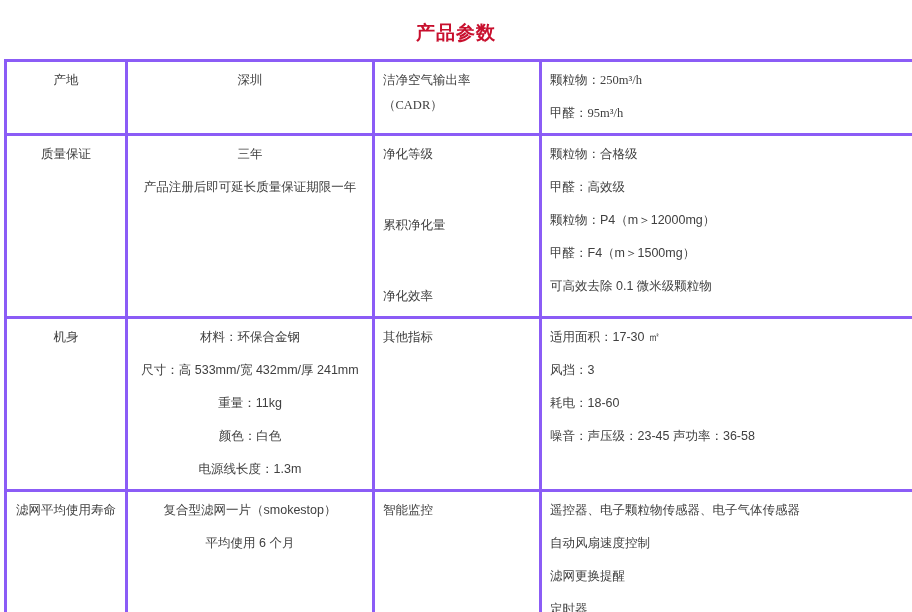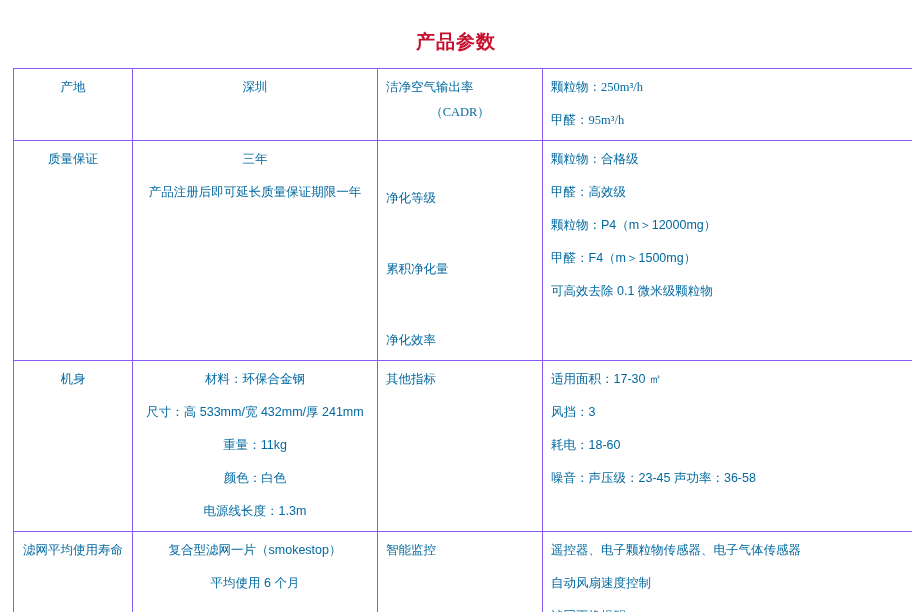--- a/index.html
+++ b/index.html
@@ -12,21 +12,21 @@
     background: #ffffff;
     font-family: "Liberation Sans", sans-serif;
     color: #1a1a1a;
     overflow: hidden;
   }
   .page {
     width: 912px;
     height: 612px;
     position: relative;
     box-sizing: border-box;
-    padding: 13px;
+    padding: 4px;
   }
   .title-block {
     text-align: center;
     padding-top: 17px;
   }
   .title-cn {
     font-size: 19px;
     font-weight: bold;
     color: #c8102e;
     letter-spacing: 1px;
@@ -41,25 +41,25 @@
     margin-top: 2px;
     font-family: "Liberation Serif", serif;
   }
   table.spec {
     border-collapse: collapse;
     width: 844px;
     margin: 14px auto 0 auto;
     table-layout: fixed;
   }
   table.spec td {
-    border: 1px solid #8b5cf6;
+    border: 3px solid #8b5cf6;
     vertical-align: top;
     font-size: 12.5px;
     line-height: 19px;
-    color: #0369a1;
+    color: #404040;
     padding: 9px 8px 10px 8px;
   }
   td.label-cell {
     text-align: center;
     width: 102px;
     padding-left: 4px;
     padding-right: 4px;
   }
   td.value-cell {
     width: 228px;
@@ -78,21 +78,20 @@
     margin-bottom: 0;
   }
   .line.tight {
     margin-bottom: 6px;
   }
   .mono {
     font-family: "Liberation Serif", serif;
   }
   .center-sub {
     display: block;
-    text-align: center;
   }
   .nowrap {
     white-space: nowrap;
   }
 </style>
 </head>
 <body>
 
 <div class="page">
 
@@ -118,21 +117,21 @@
         </td>
       </tr>
 
       <tr>
         <td class="label-cell">质量保证</td>
         <td class="value-cell">
           <div class="line">三年</div>
           <div class="line">产品注册后即可延长质量保证期限一年</div>
         </td>
         <td class="label2-cell">
-          <div class="line" style="margin-bottom:52px;margin-top:39px;">净化等级</div>
+          <div class="line" style="margin-bottom:52px;">净化等级</div>
           <div class="line" style="margin-bottom:52px;font-family:Liberation Serif, serif;">累积净化量</div>
           <div class="line">净化效率</div>
         </td>
         <td class="value2-cell">
           <div class="line">颗粒物：合格级</div>
           <div class="line">甲醛：高效级</div>
           <div class="line">颗粒物：P4（m＞12000mg）</div>
           <div class="line">甲醛：F4（m＞1500mg）</div>
           <div class="line">可高效去除 0.1 微米级颗粒物</div>
         </td>

